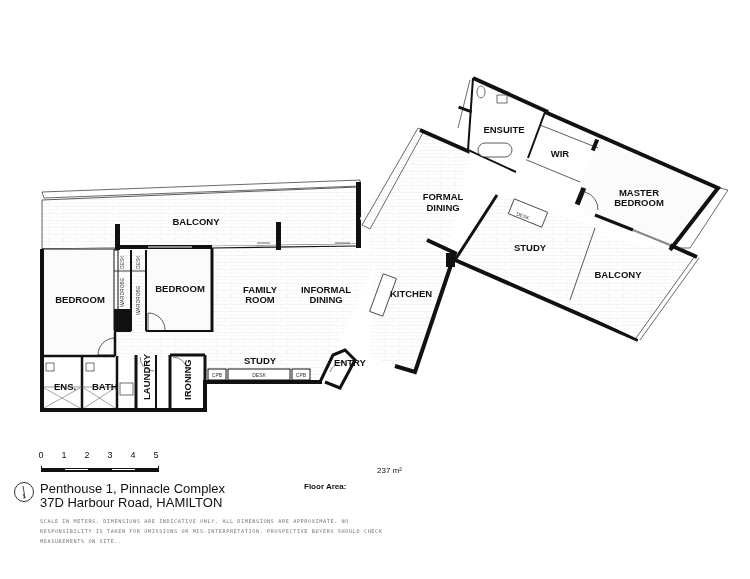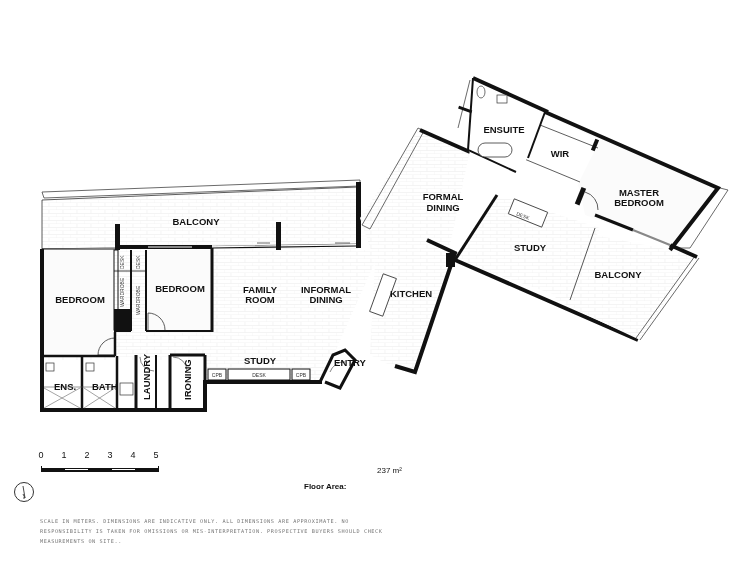--- a/index.html
+++ b/index.html
@@ -189,16 +189,18 @@
       <div class="w"></div>
       <div class="b"></div>
       <div class="w"></div>
       <div class="b"></div>
   </div>
   <div class="north">
     <svg width="18" height="18" viewBox="0 0 18 18">
         <path d="M8,3 L10,15 M8,11 L10,15 L8,15" stroke="#333" stroke-width="0.9" fill="none"></path>
       </svg>
   </div>
+  <div class="title1">Penthouse 1, Pinnacle Complex</div>
+  <div class="title2">37D Harbour Road, HAMILTON</div>
   <div class="fa-label">Floor Area:</div>
   <div class="fa-val">237 m²</div>
   <div class="disclaimer">Scale in meters. Dimensions are indicative only. All dimensions are approximate. No responsibility is taken for omissions or mis-interpretation. Prospective buyers should check measurements on site..</div>
 </div>
 
 </body></html>

